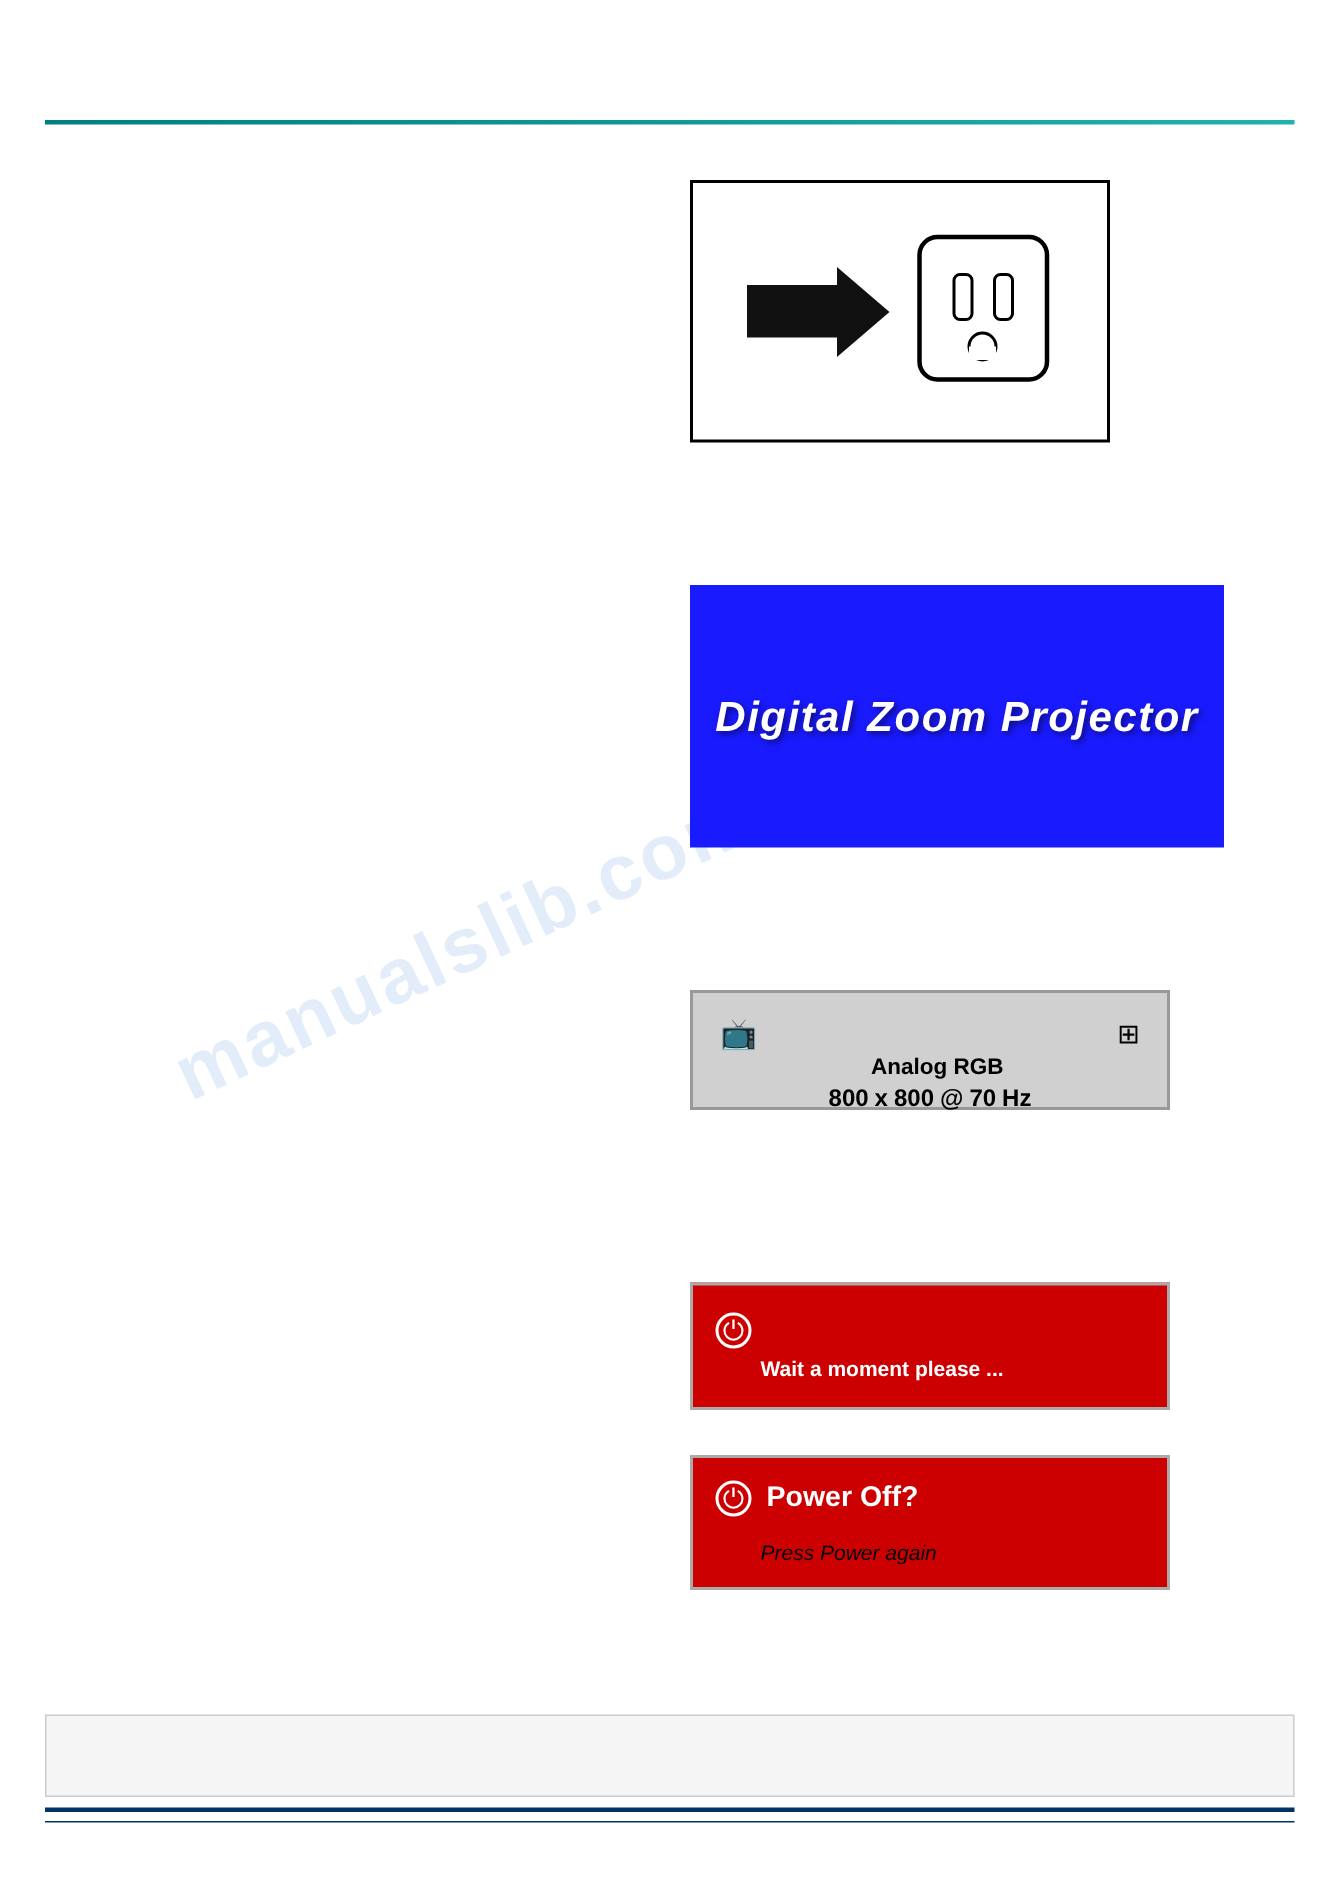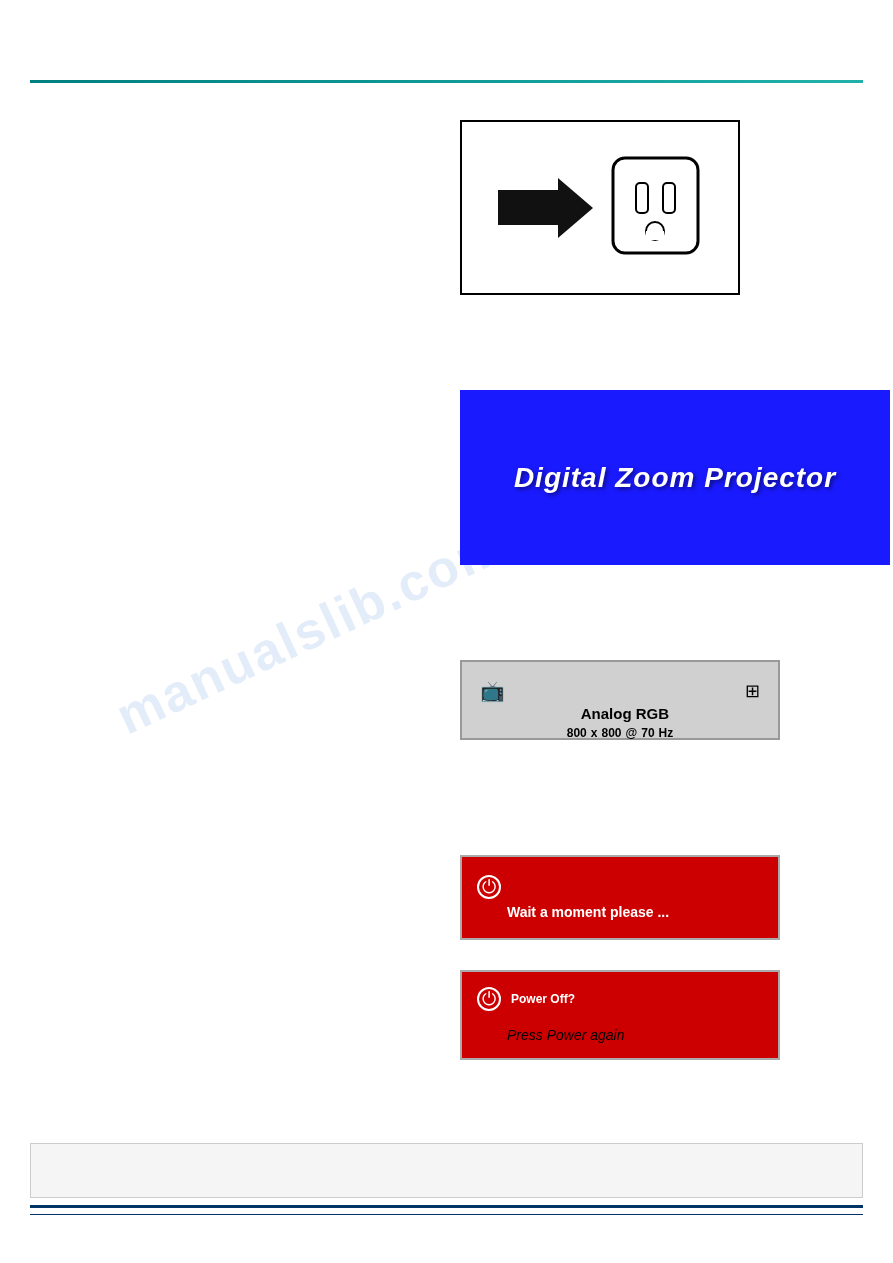--- a/index.html
+++ b/index.html
@@ -77,21 +77,21 @@
     .socket-container {
       margin-left: 15px;
       position: relative;
     }
 
     
     .projector-banner {
       position: absolute;
       top: 390px;
       left: 460px;
-      width: 430px;
+      width: 356px;
       height: 175px;
       background: #1a1aff;
       display: flex;
       align-items: center;
       justify-content: center;
     }
 
     .projector-logo {
       font-family: Arial, sans-serif;
       font-style: italic;
@@ -125,21 +125,21 @@
       width: 100%;
       padding: 0 10px;
       margin-bottom: 4px;
     }
 
     .analog-rgb-row2 {
       display: flex;
       align-items: center;
       justify-content: center;
       gap: 4px;
-      font-size: 12px;
+      font-size: 16px;
       font-weight: bold;
     }
 
     
     .wait-moment-box {
       position: absolute;
       top: 855px;
       left: 460px;
       width: 320px;
       height: 85px;
@@ -183,21 +183,21 @@
     }
 
     .power-off-row {
       display: flex;
       align-items: center;
       gap: 10px;
     }
 
     .power-off-title {
       color: white;
-      font-size: 12px;
+      font-size: 19px;
       font-weight: bold;
     }
 
     .power-off-subtitle {
       color: #000000;
       font-size: 14px;
       margin-top: 16px;
       padding-left: 30px;
       font-style: italic;
     }

